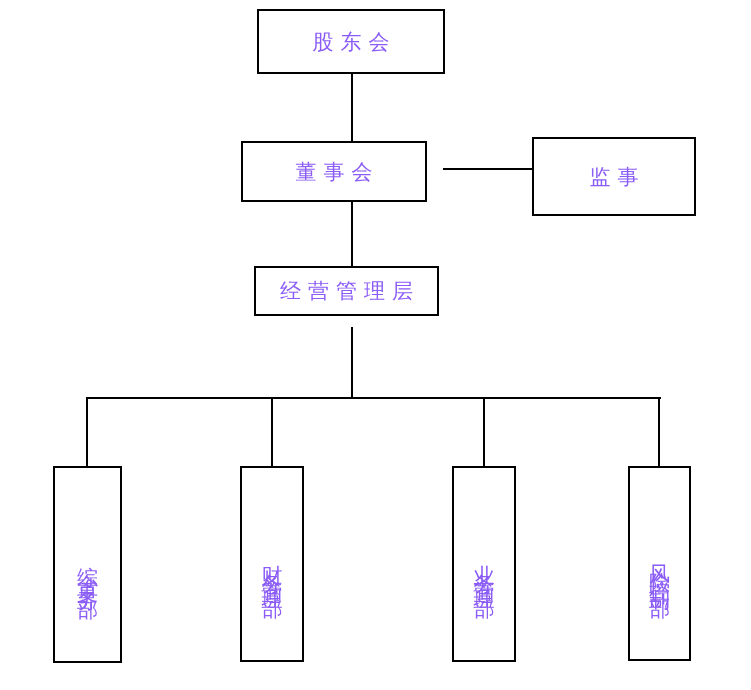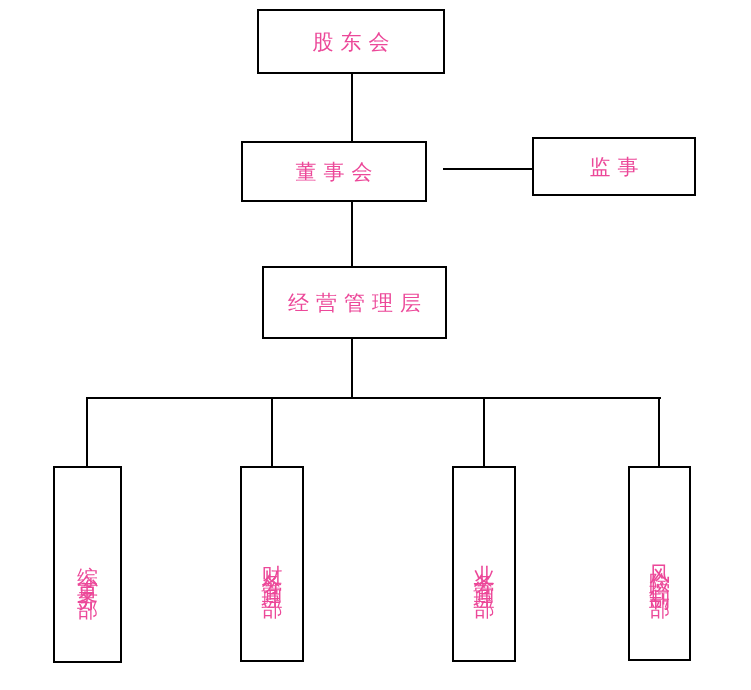--- a/index.html
+++ b/index.html
@@ -12,21 +12,21 @@
     overflow: hidden;
   }
   .node {
     position: absolute;
     box-sizing: border-box;
     border: 2px solid #000000;
     background: #ffffff;
     display: flex;
     align-items: center;
     justify-content: center;
-    color: #ec4899;
+    color: #8b5cf6;
     font-size: 21px;
   }
   .node.h span {
     letter-spacing: 7px;
     margin-right: -7px;   
     white-space: nowrap;
   }
   .node.v span {
     writing-mode: vertical-rl;
     text-orientation: upright;
@@ -35,22 +35,22 @@
     white-space: nowrap;
   }
   .line {
     position: absolute;
     background: #000000;
   }
 
   
   #n-shareholders { left: 257px; top: 9px;   width: 188px; height: 65px; }
   #n-board        { left: 241px; top: 141px; width: 186px; height: 61px; }
-  #n-supervisors  { left: 532px; top: 137px; width: 164px; height: 59px; }
-  #n-management   { left: 262px; top: 266px; width: 185px; height: 73px; }
+  #n-supervisors  { left: 532px; top: 137px; width: 164px; height: 79px; }
+  #n-management   { left: 254px; top: 266px; width: 185px; height: 50px; }
   #n-dept1        { left: 53px;  top: 466px; width: 69px;  height: 197px; }
   #n-dept2        { left: 240px; top: 466px; width: 64px;  height: 196px; }
   #n-dept3        { left: 452px; top: 466px; width: 64px;  height: 196px; }
   #n-dept4        { left: 628px; top: 466px; width: 63px;  height: 195px; }
 
   
   #l-shareholders-board { left: 351px; top: 73px;  width: 2px;   height: 68px; }
   #l-board-supervisors  { left: 443px; top: 168px; width: 89px;  height: 2px;  }
   #l-board-management   { left: 351px; top: 202px; width: 2px;   height: 64px; }
   #l-management-rail    { left: 351px; top: 327px; width: 2px;   height: 72px; }

